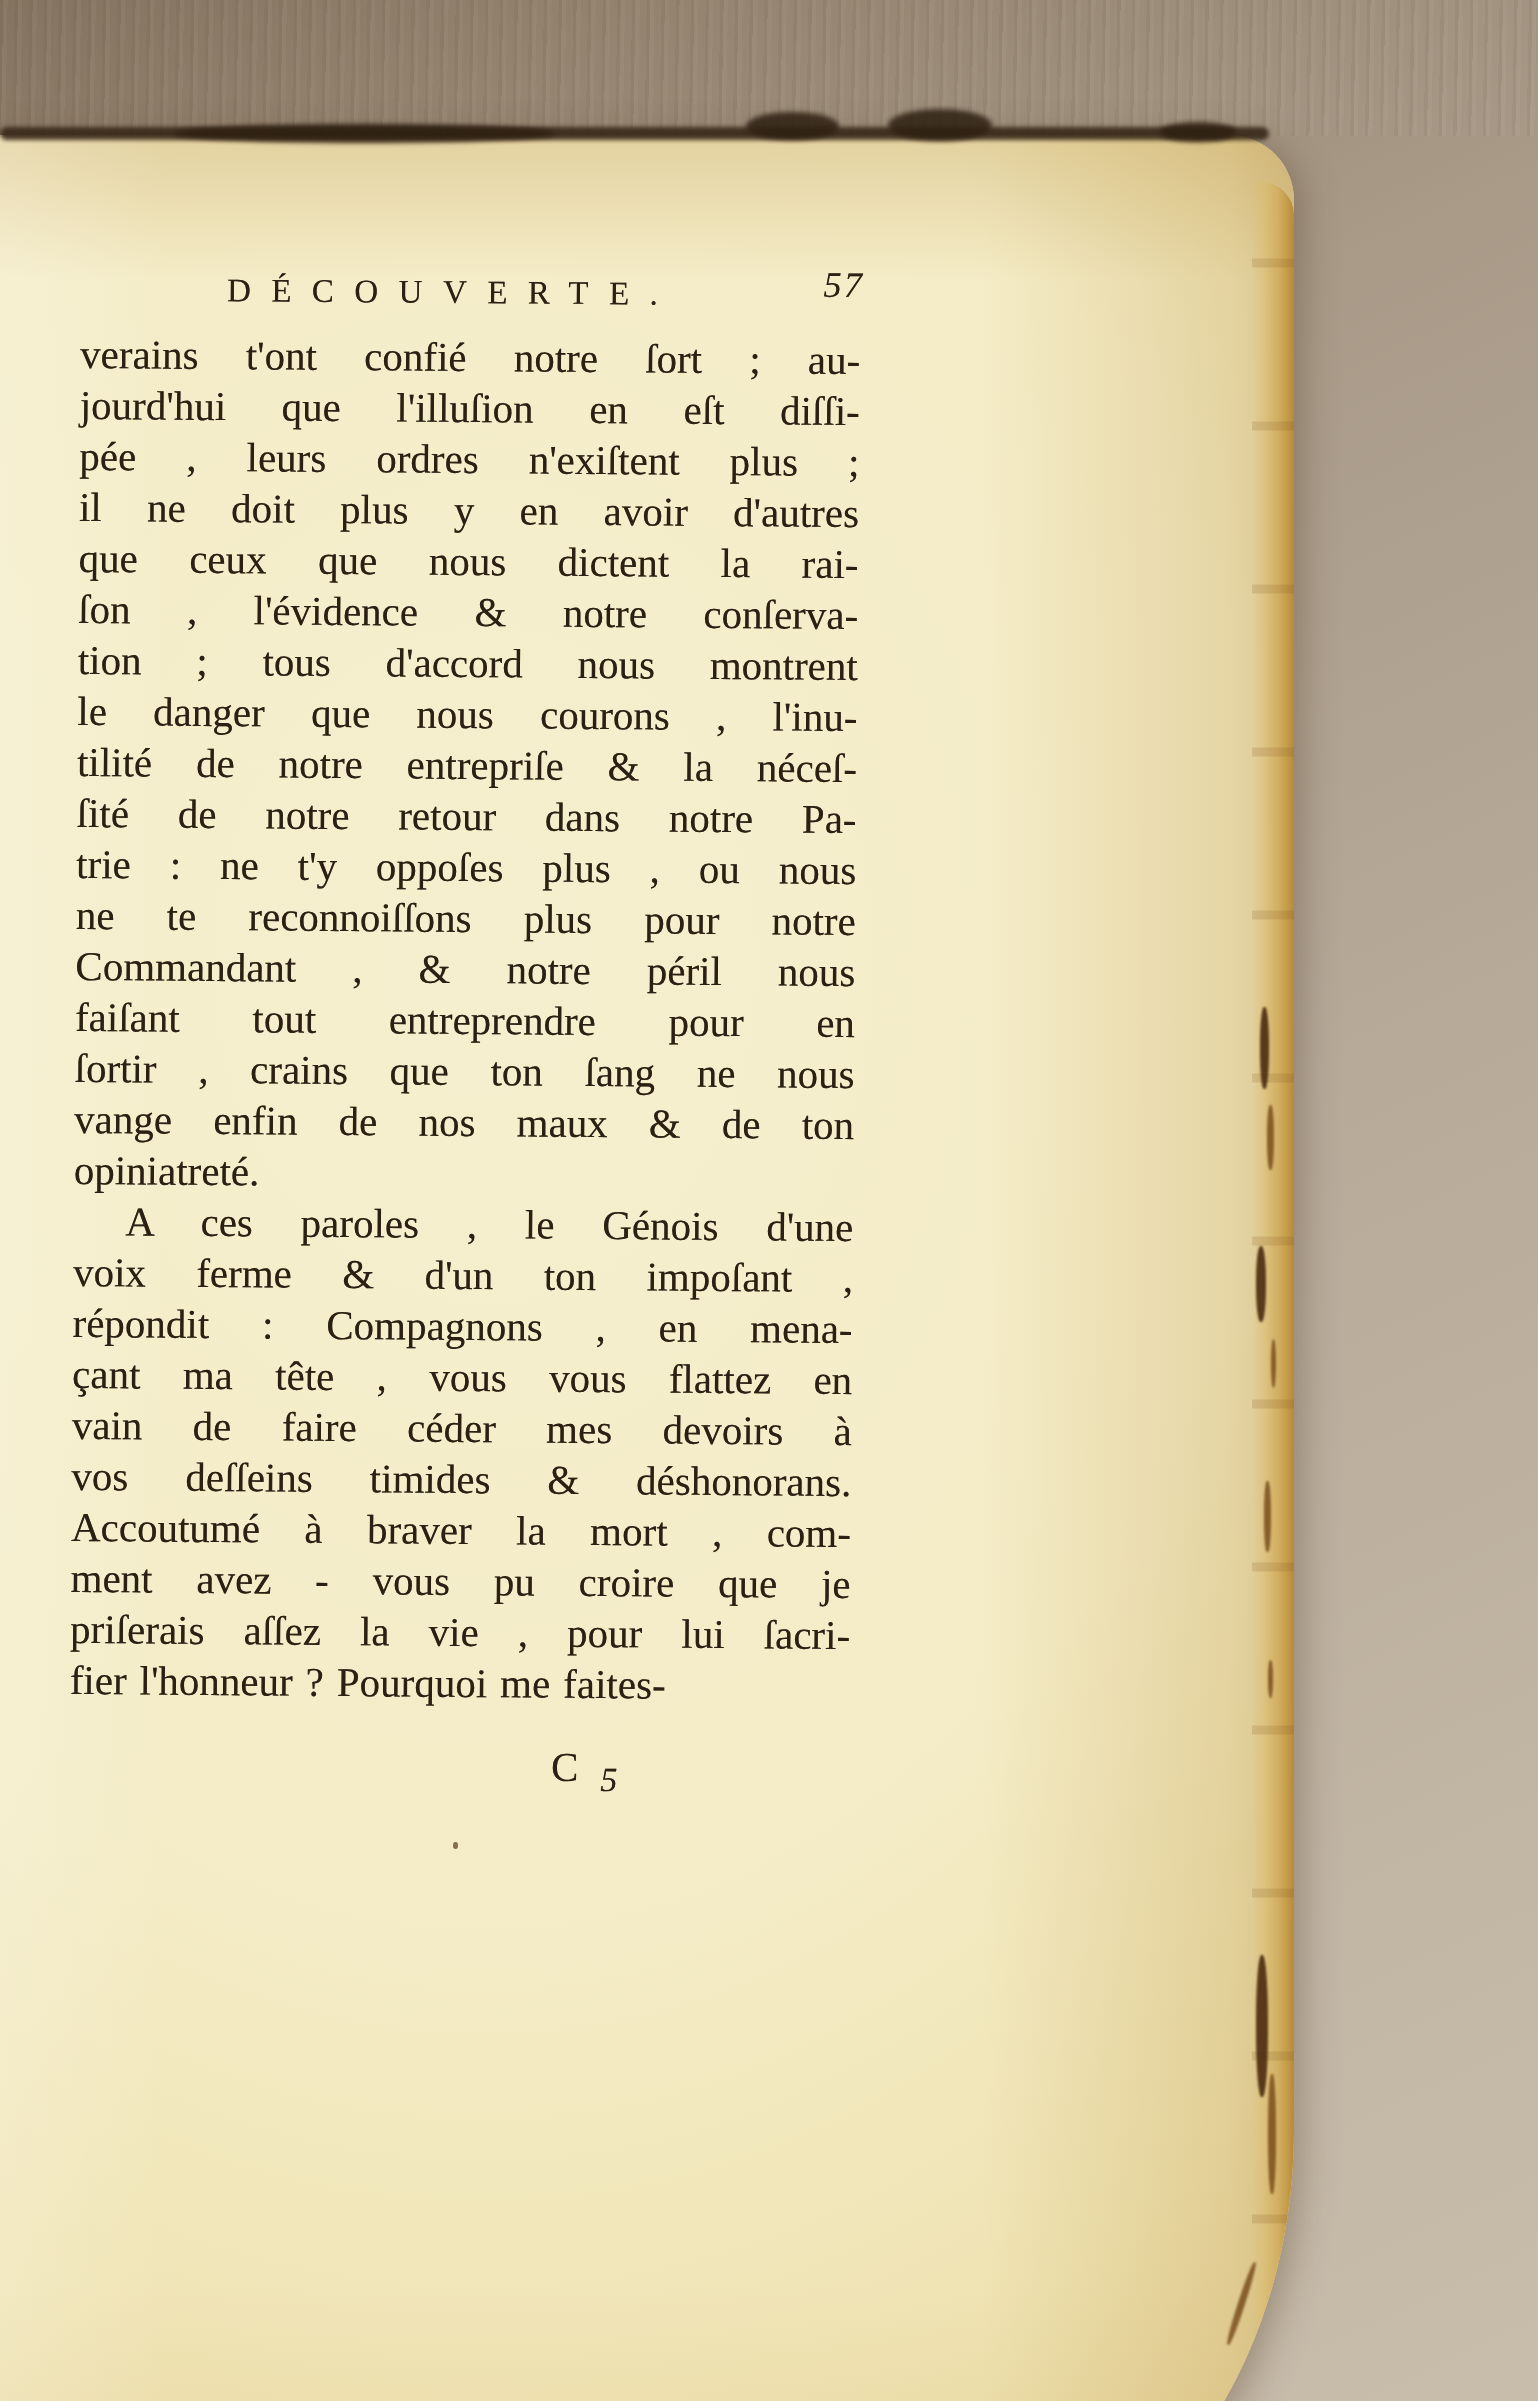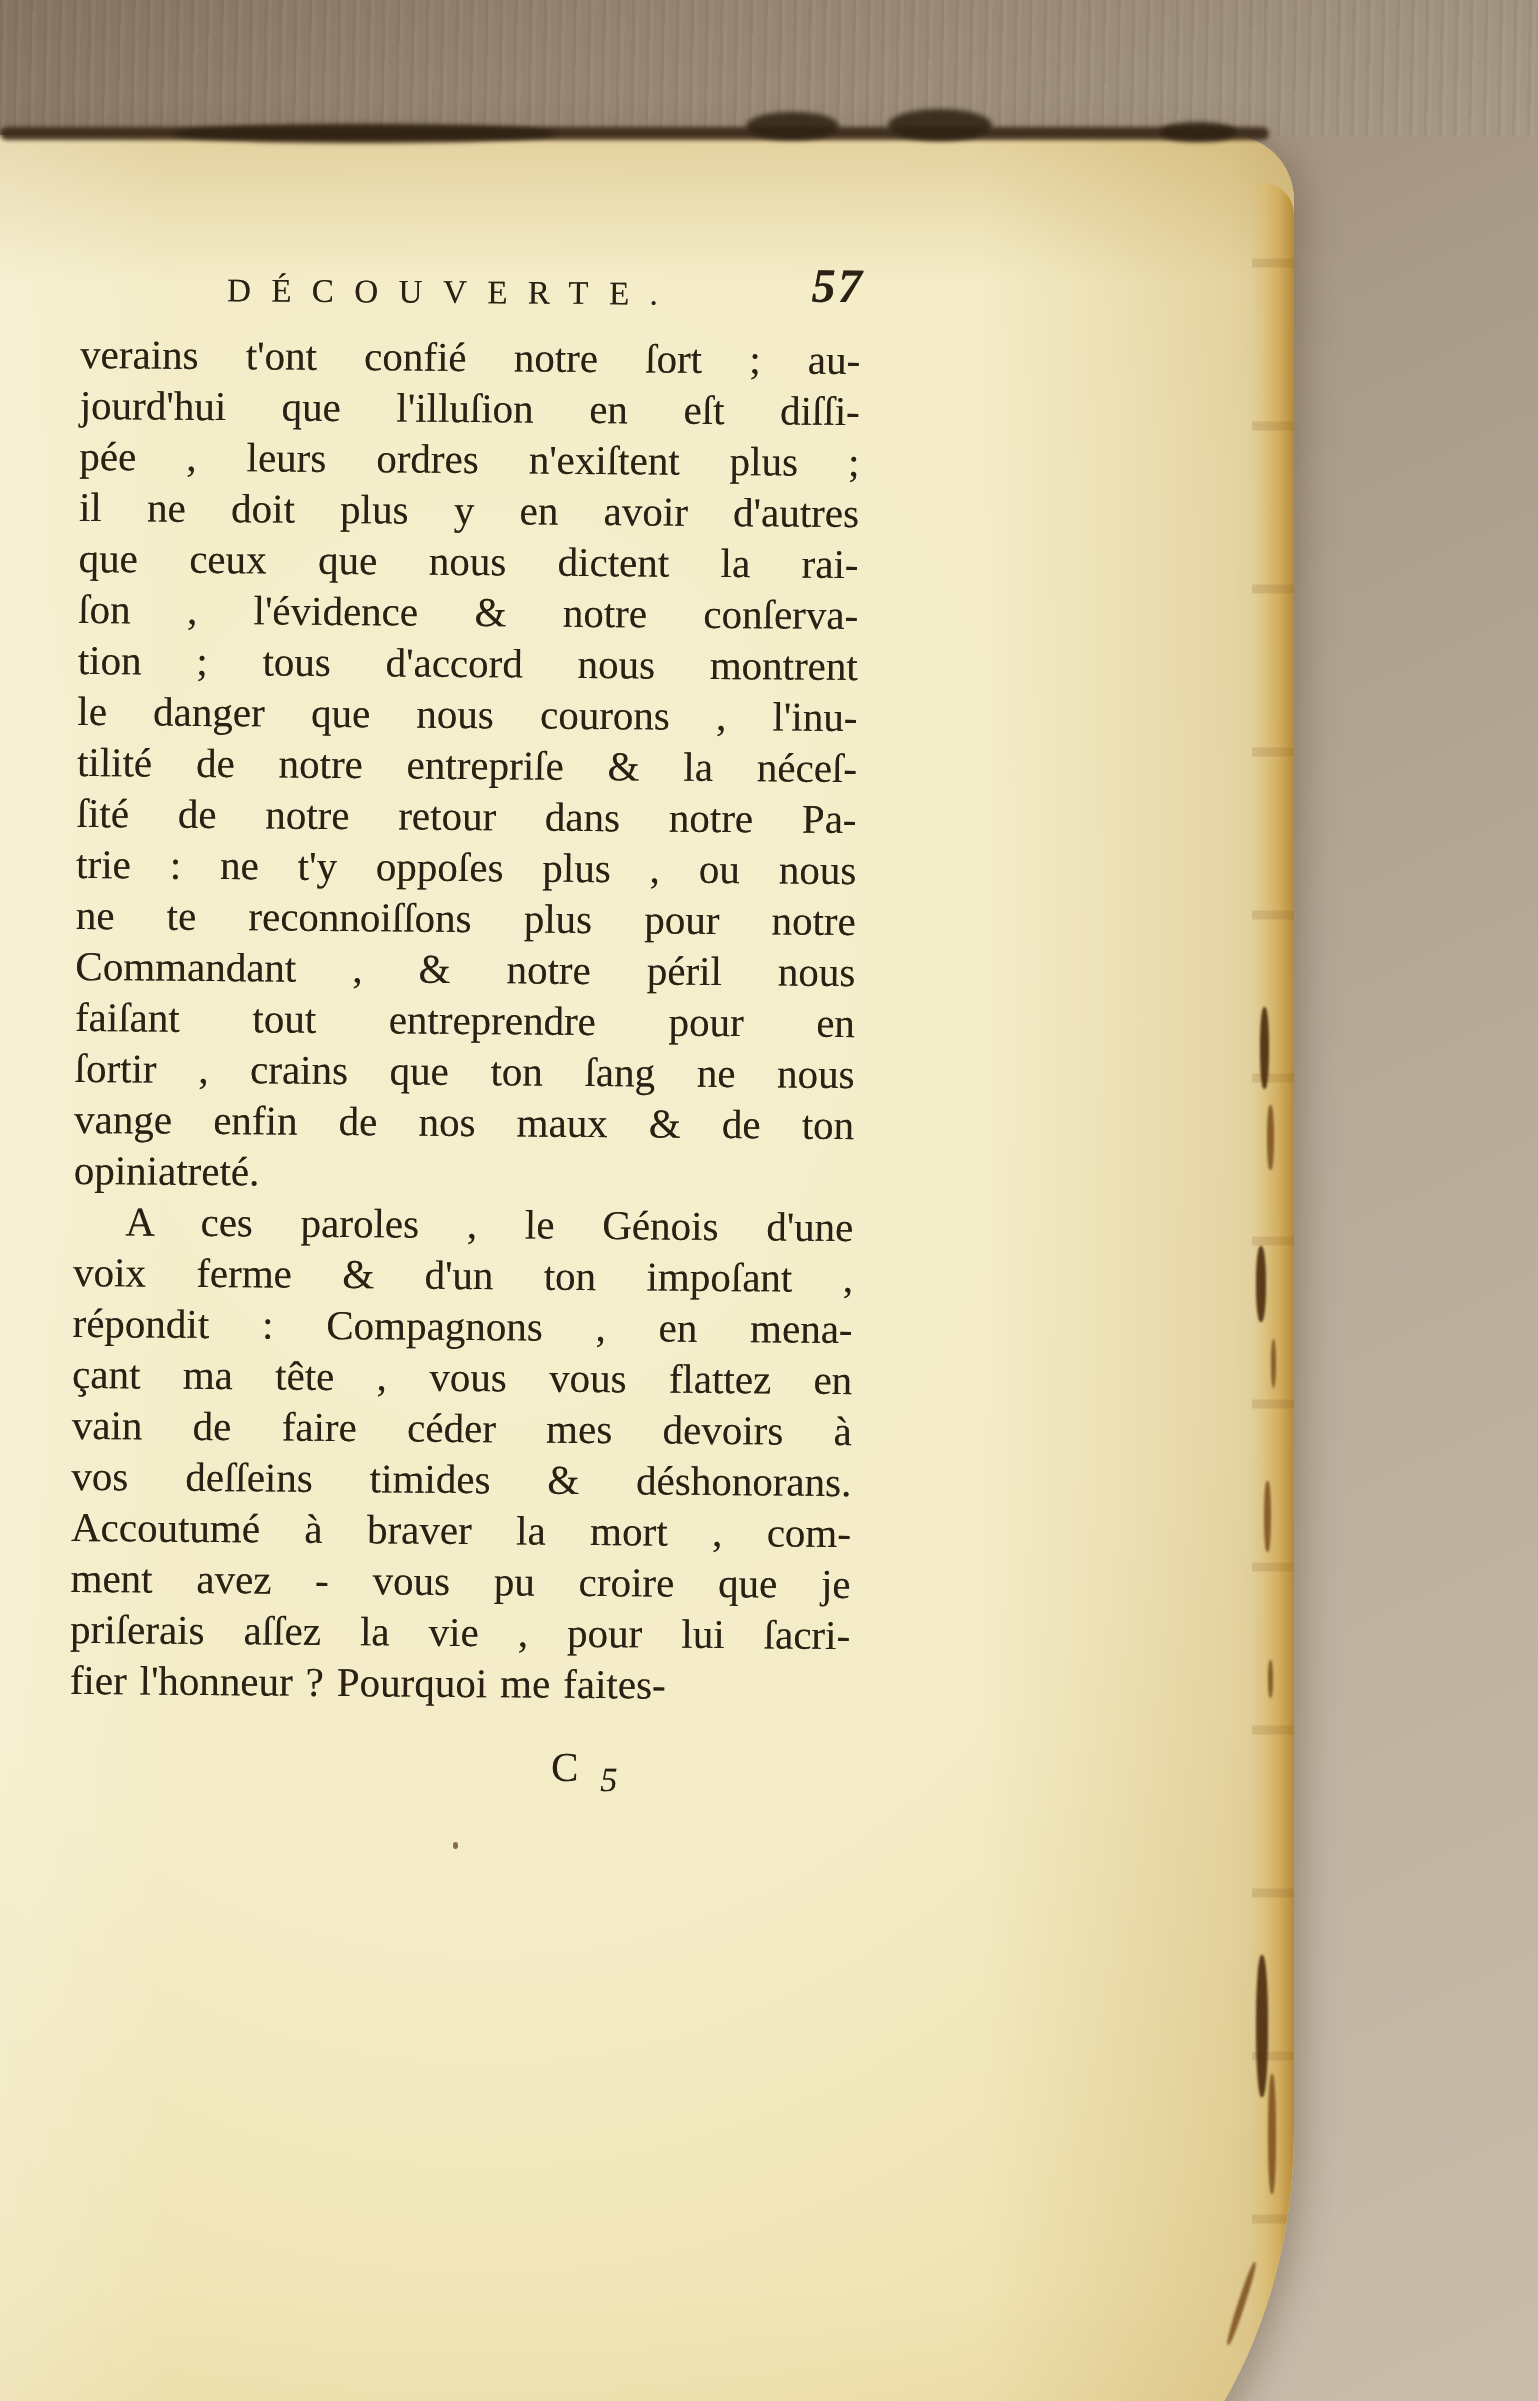--- a/index.html
+++ b/index.html
@@ -64,21 +64,21 @@
     color:#2b2013;font-size:41px;line-height:51px;
     text-shadow:0 0 0.5px rgba(43,32,19,0.55);
   }
   .header{position:relative;height:64px;margin-bottom:8.7px;}
   .title{
     position:absolute;left:50%;transform:translateX(-54%);top:7.6px;
     font-size:33px;letter-spacing:0.62em;white-space:nowrap;
   }
   .pagenum{
     position:absolute;right:-3.3px;top:-2.2px;
-    font-size:48px;font-style:italic;font-weight:bold;letter-spacing:2.2px;
+    font-size:36px;font-style:italic;font-weight:normal;letter-spacing:2.2px;
   }
   .line{text-align:justify;text-align-last:justify;word-spacing:2.7px;}
   .line.flush{text-align-last:left;}
   .line.indent{text-indent:52px;}
   .signature{margin-top:32px;padding-left:482px;font-size:41px;}
   .sig-num{display:inline-block;margin-left:22px;transform:translateY(9.8px);font-size:34px;font-style:italic;}
   .speck{position:absolute;left:466px;top:1707px;width:4.9px;height:6.5px;background:#6a4f2c;border-radius:50%;opacity:.8;}
 </style>
 </head>
 <body>

